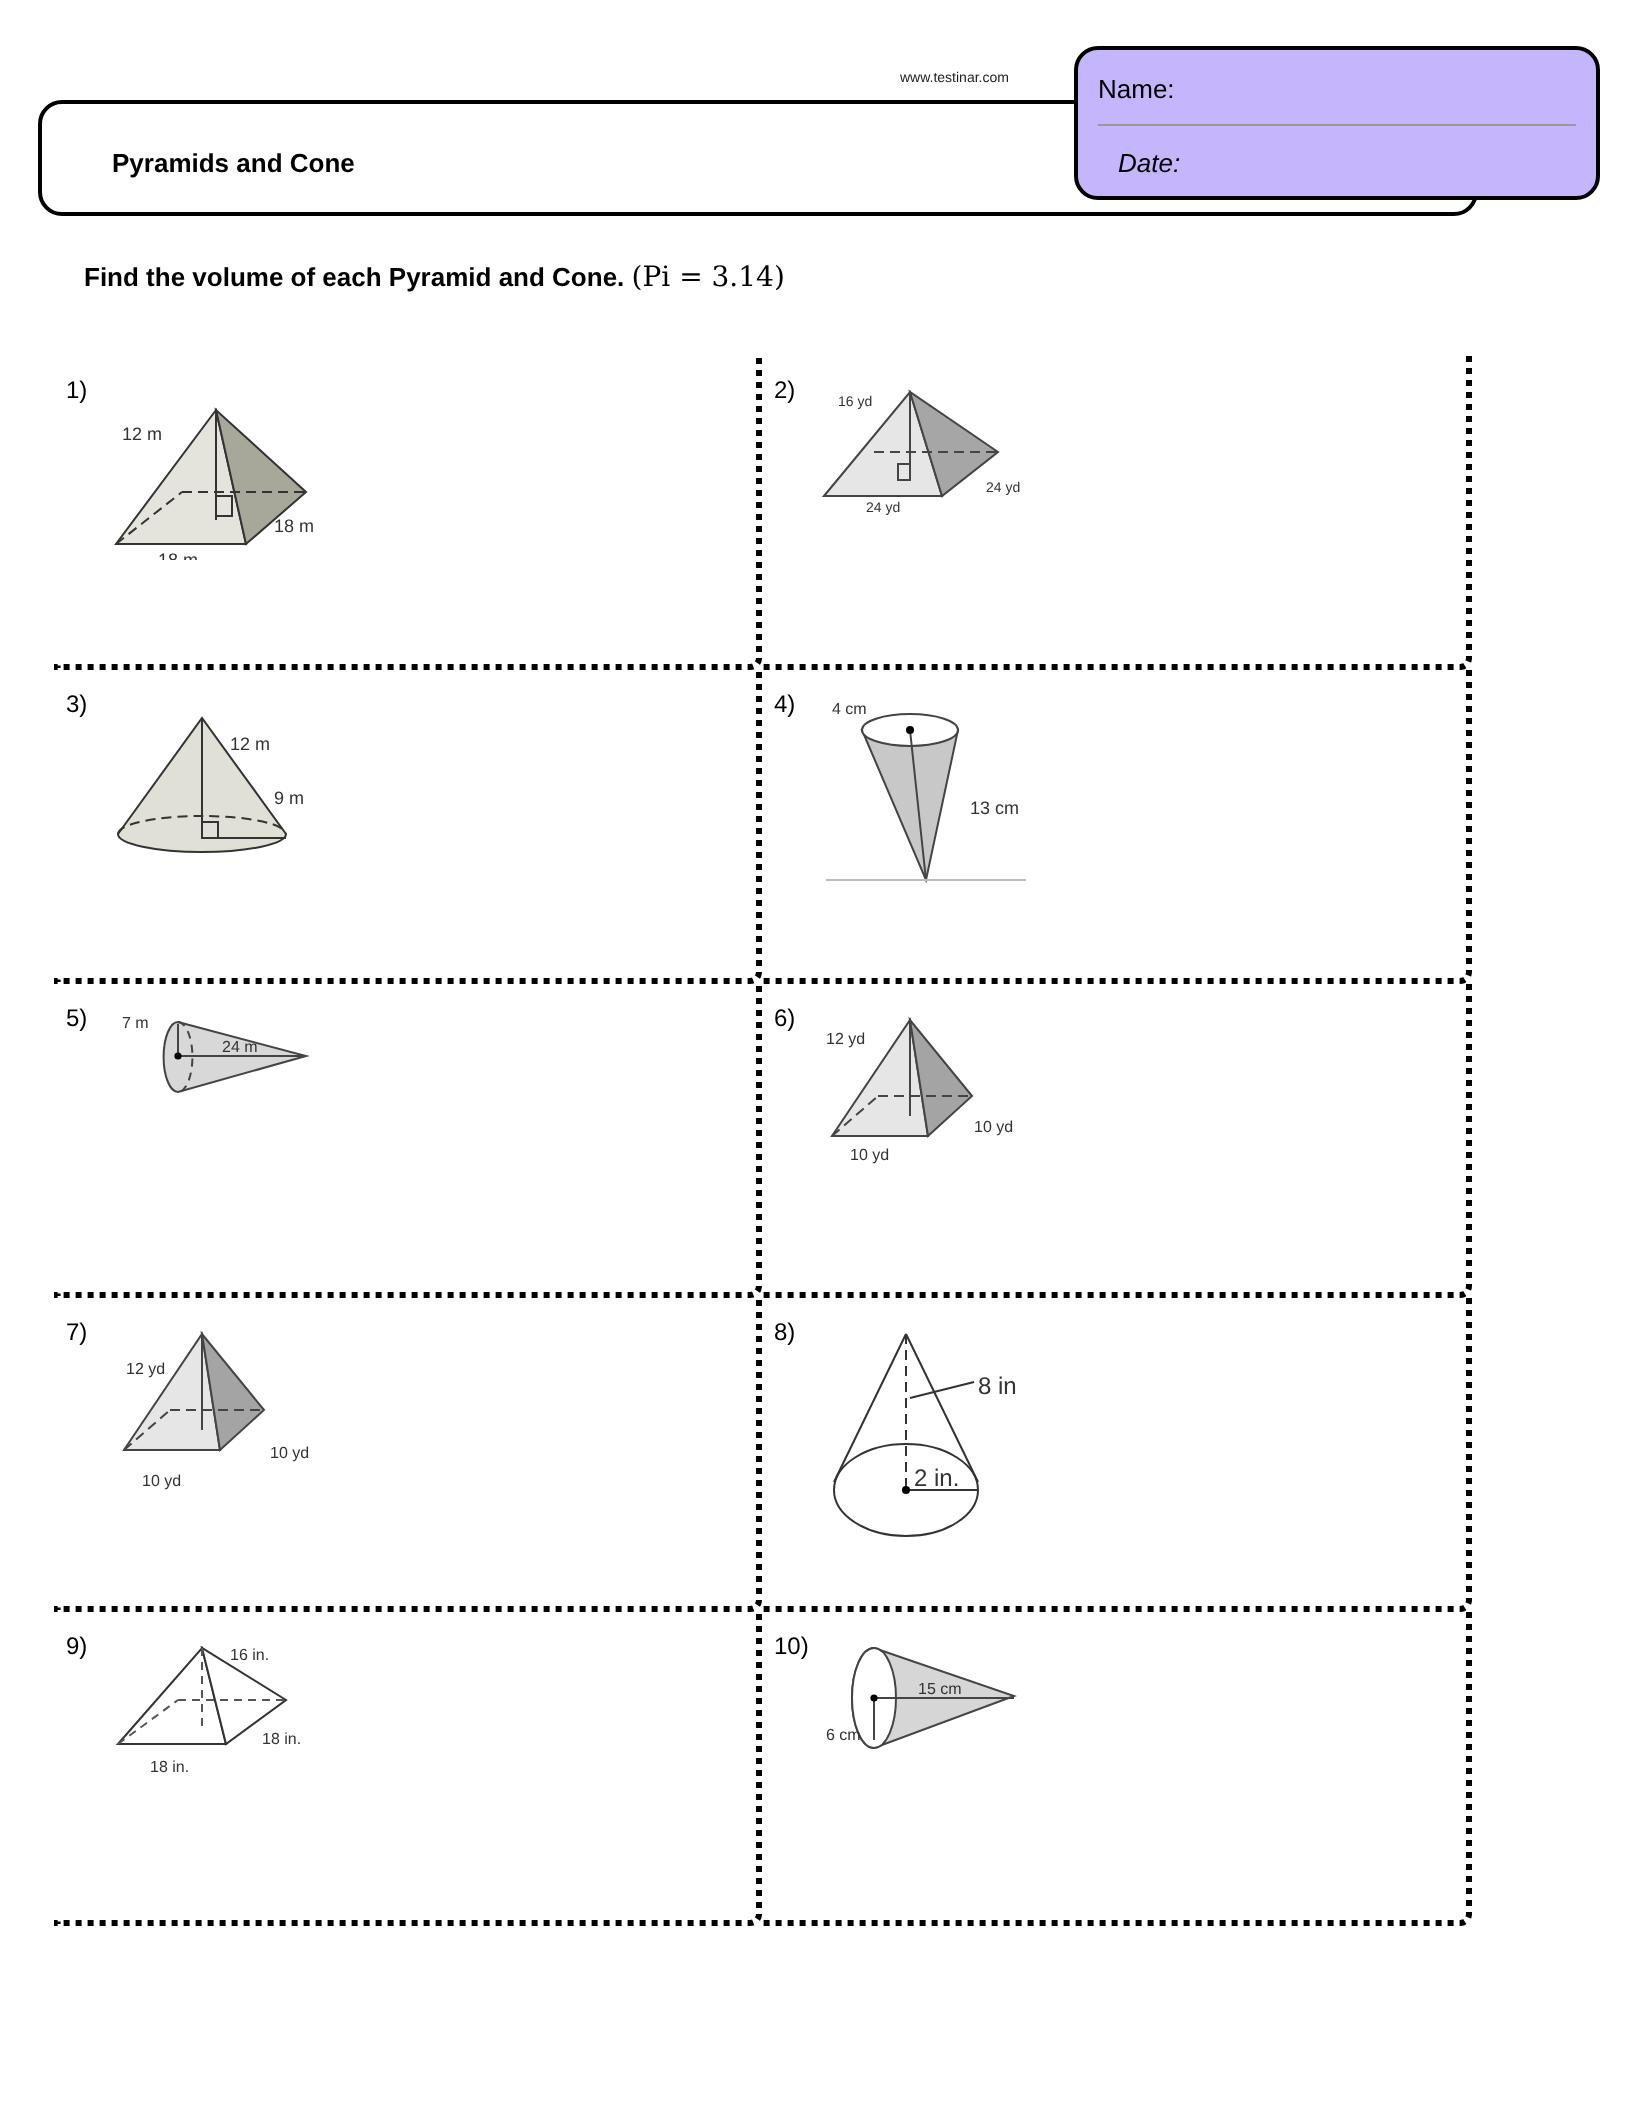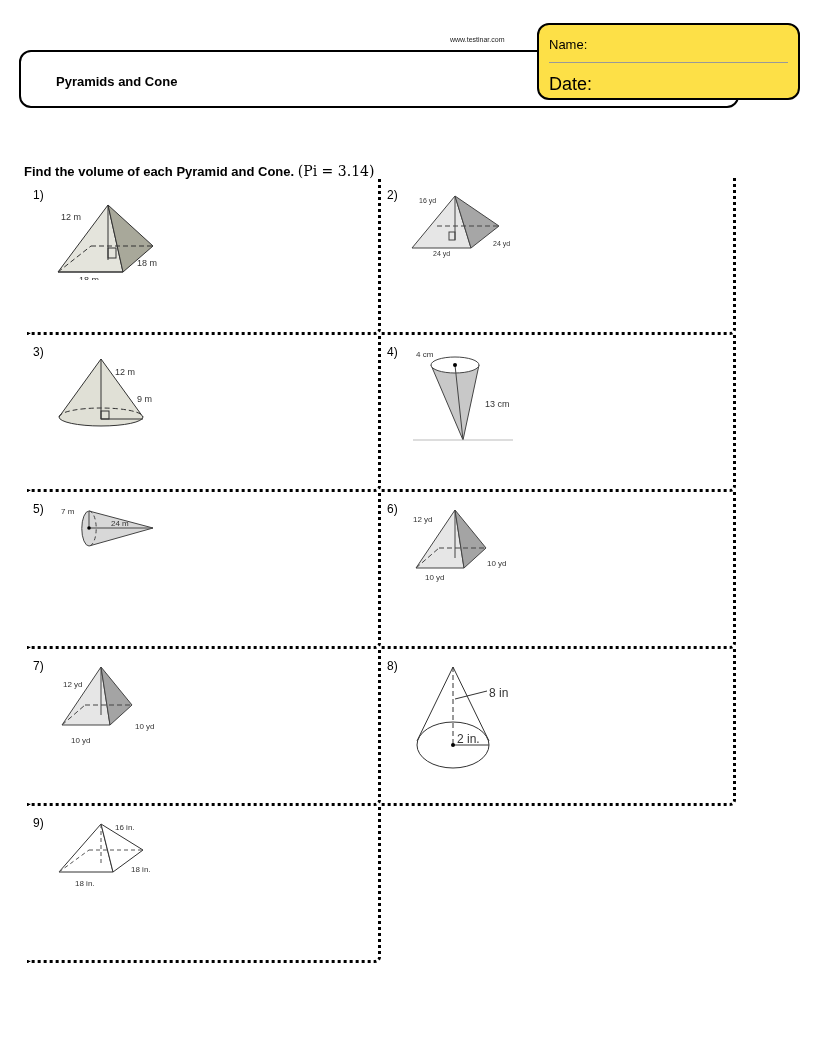--- a/index.html
+++ b/index.html
@@ -13,27 +13,27 @@
     border: 2px solid #000; border-radius: 12px; box-sizing: border-box;
   }
   .title-text {
     position: absolute; left: 19px; top: 22px; font-size: 13px; font-weight: bold; padding-left: 16px;
   }
   .site-url {
     position: absolute; left: 450px; top: 36px; font-size: 7px; color: #222;
   }
   .name-box {
     position: absolute; left: 537px; top: 23px; width: 263px; height: 77px;
-    border: 2px solid #000; border-radius: 12px; box-sizing: border-box; background: #fde047;
+    border: 2px solid #000; border-radius: 12px; box-sizing: border-box; background: #c4b5fd;
   }
   .name-label { position: absolute; left: 10px; top: 12px; font-size: 13px; }
   .name-line { position: absolute; left: 10px; right: 10px; top: 37px; border-top: 1px solid #999; }
-  .date-label { position: absolute; left: 10px; top: 49px; font-size: 18px; }
+  .date-label { position: absolute; left: 20px; top: 49px; font-size: 13px; font-style: italic; }
   .instructions {
-    position: absolute; left: 24px; top: 131px; font-size: 13px; margin-top: 32px;
+    position: absolute; left: 42px; top: 131px; font-size: 13px;
   }
   .instructions b { font-weight: bold; }
   .instructions .pi { font-family: "DejaVu Serif", "Liberation Serif", serif; font-size: 14px; font-weight: normal; }
   .grid {
     position: absolute; left: 27px; top: 178px; width: 709px;
     display: grid; grid-template-columns: 354px 355px; grid-auto-rows: 157px;
   }
   .cell {
     position: relative; box-sizing: border-box;
     border-right: 3px dotted #000; border-bottom: 3px dotted #000;
@@ -184,14 +184,26 @@
       <polygon points="48,6 60,54 90,32" fill="#fff" stroke="#333"></polygon>
       <line x1="6" y1="54" x2="36" y2="32" stroke="#555" stroke-dasharray="4,3"></line>
       <line x1="36" y1="32" x2="90" y2="32" stroke="#555" stroke-dasharray="4,3"></line>
       <line x1="48" y1="6" x2="48" y2="46" stroke="#555" stroke-dasharray="4,3"></line>
       <text x="62" y="12" font-size="8" font-family="Liberation Serif, serif">16 in.</text>
       <text x="78" y="54" font-size="8" font-family="Liberation Serif, serif">18 in.</text>
       <text x="22" y="68" font-size="8" font-family="Liberation Serif, serif">18 in.</text>
     </svg>
   </div>
 
+  <div class="cell">
+    <div class="num">10)</div>
+    <svg class="fig" width="140" height="80">
+      <path d="M30,6 L100,30 L30,56 A11,25 0 0 1 30,6 Z" fill="#d6d6d6" stroke="#444"></path>
+      <ellipse cx="30" cy="31" rx="11" ry="25" fill="#fff" stroke="#444"></ellipse>
+      <line x1="30" y1="31" x2="100" y2="31" stroke="#444"></line>
+      <line x1="30" y1="31" x2="30" y2="52" stroke="#444"></line>
+      <circle cx="30" cy="31" r="1.8" fill="#000"></circle>
+      <text x="52" y="29" font-size="8">15 cm</text>
+      <text x="6" y="52" font-size="8">6 cm</text>
+    </svg>
+  </div>
 
 </div>
 
 </body></html>

